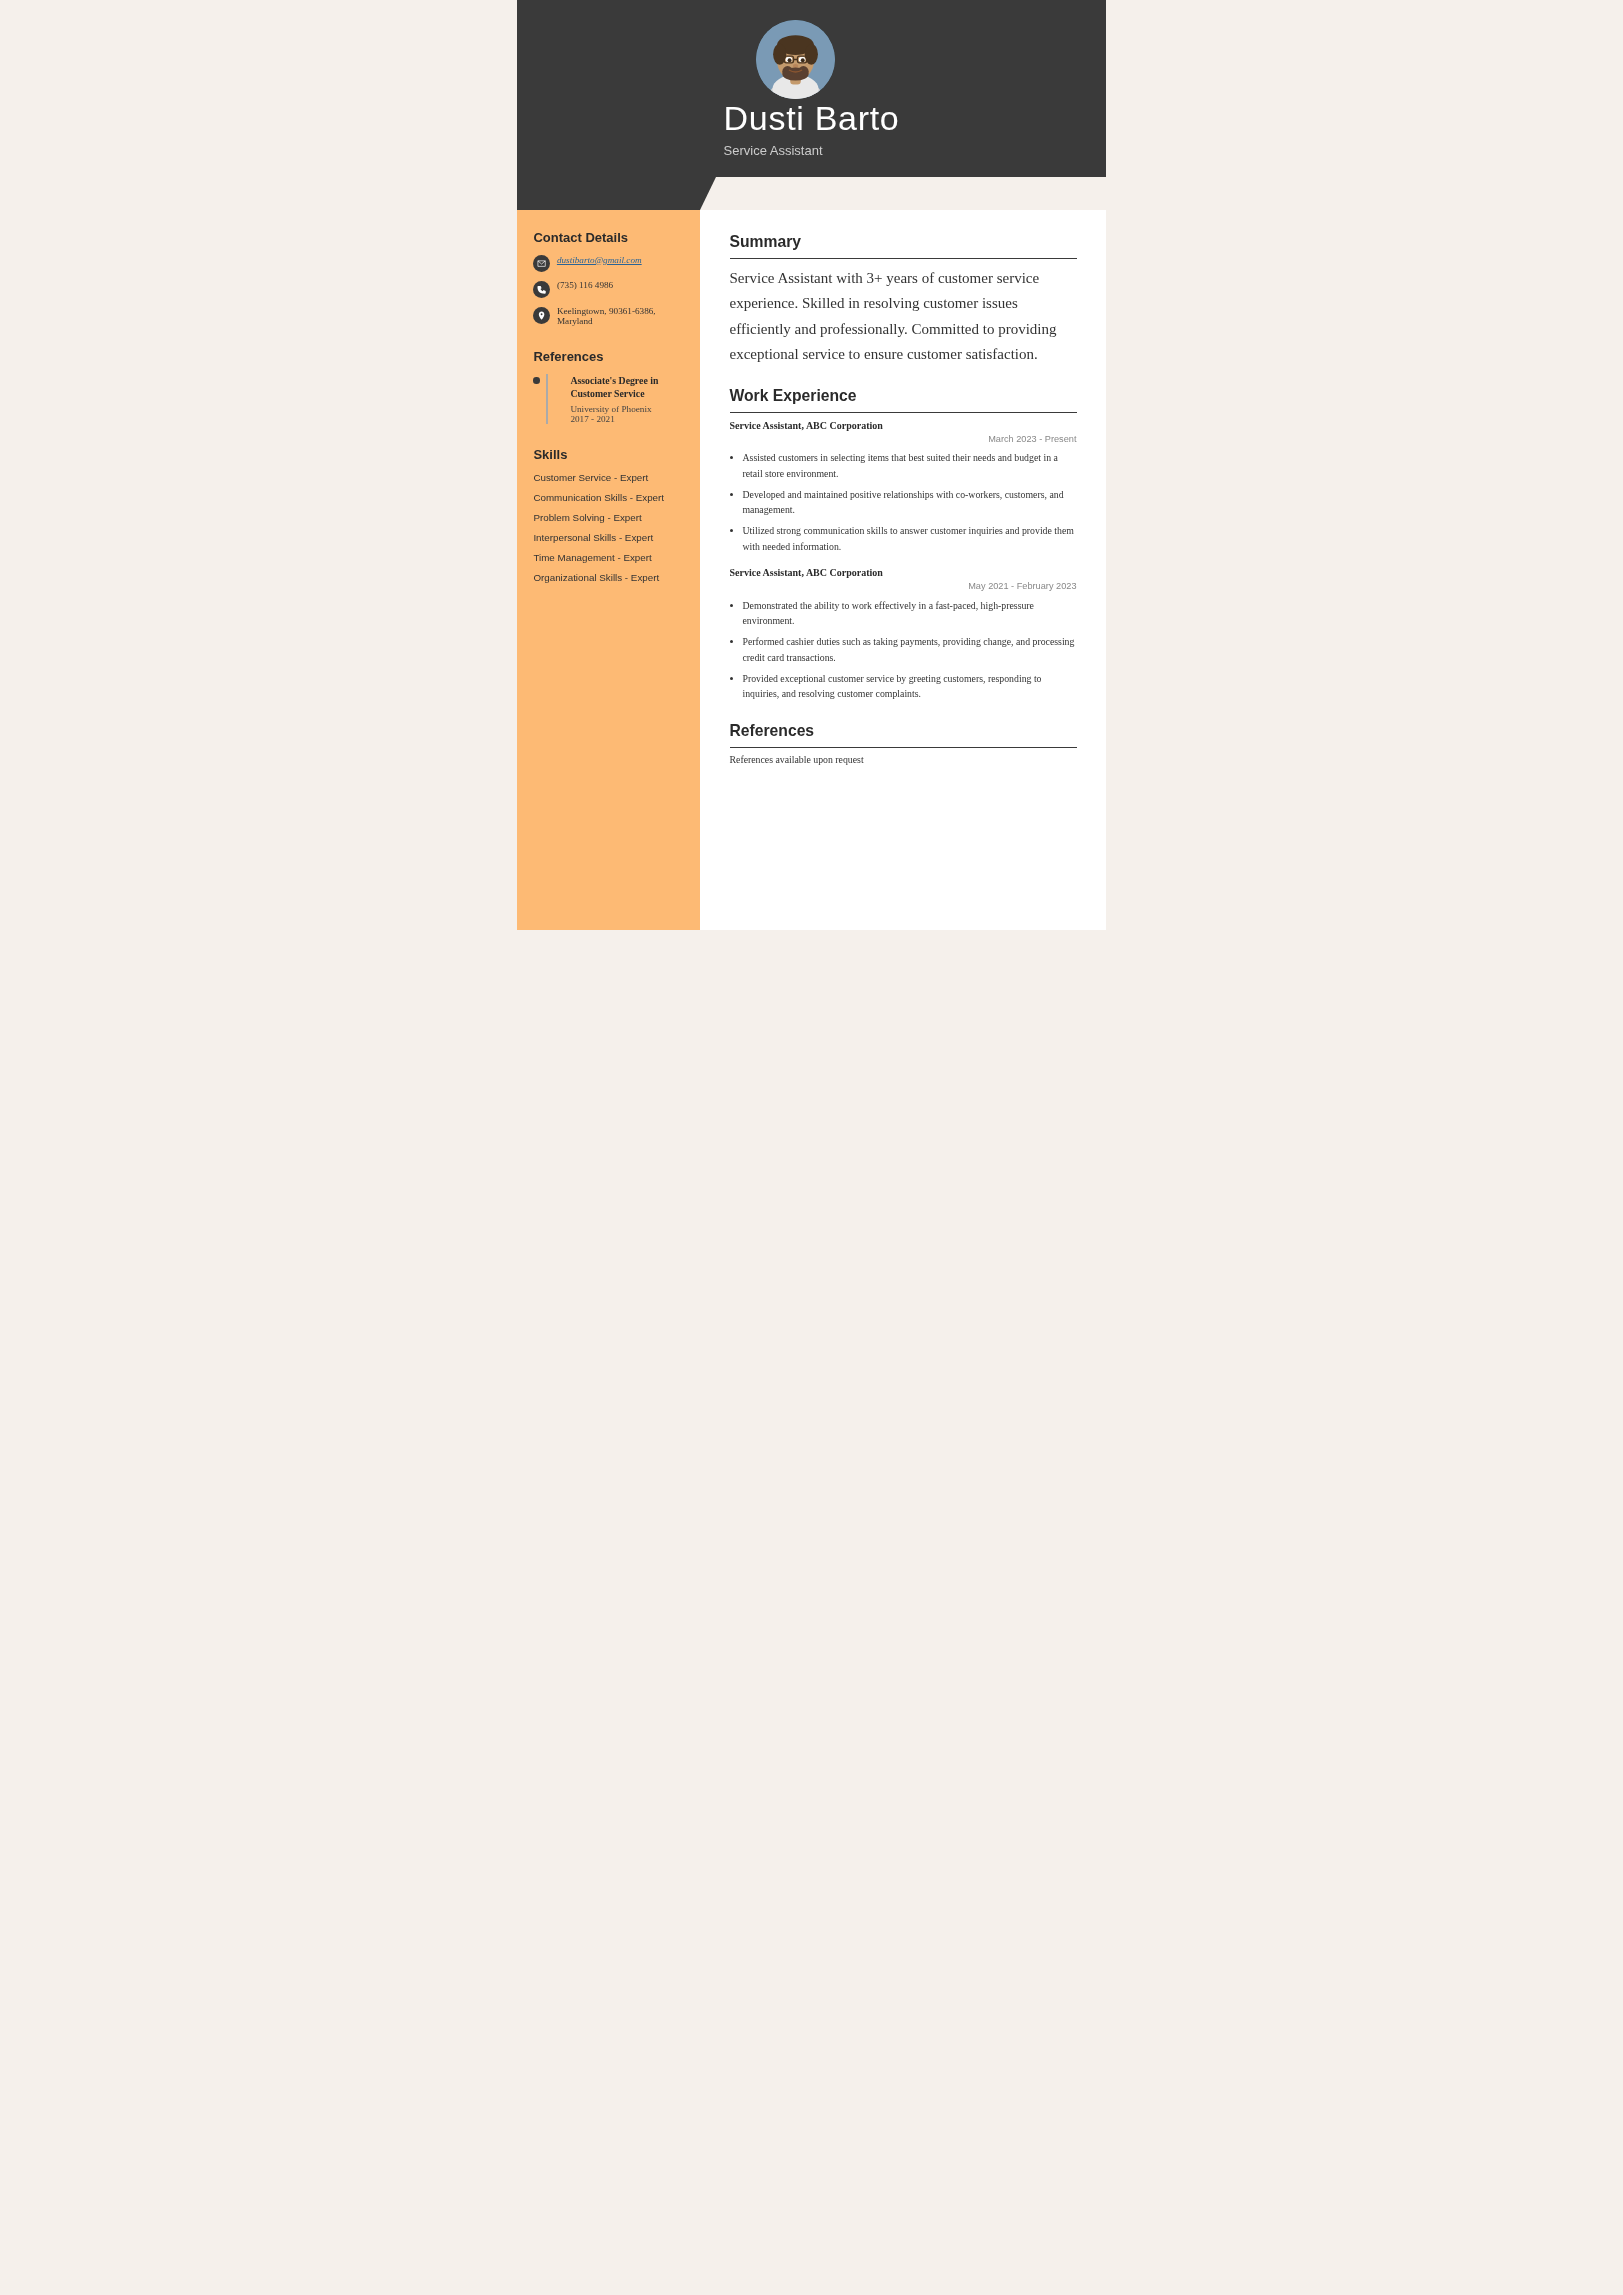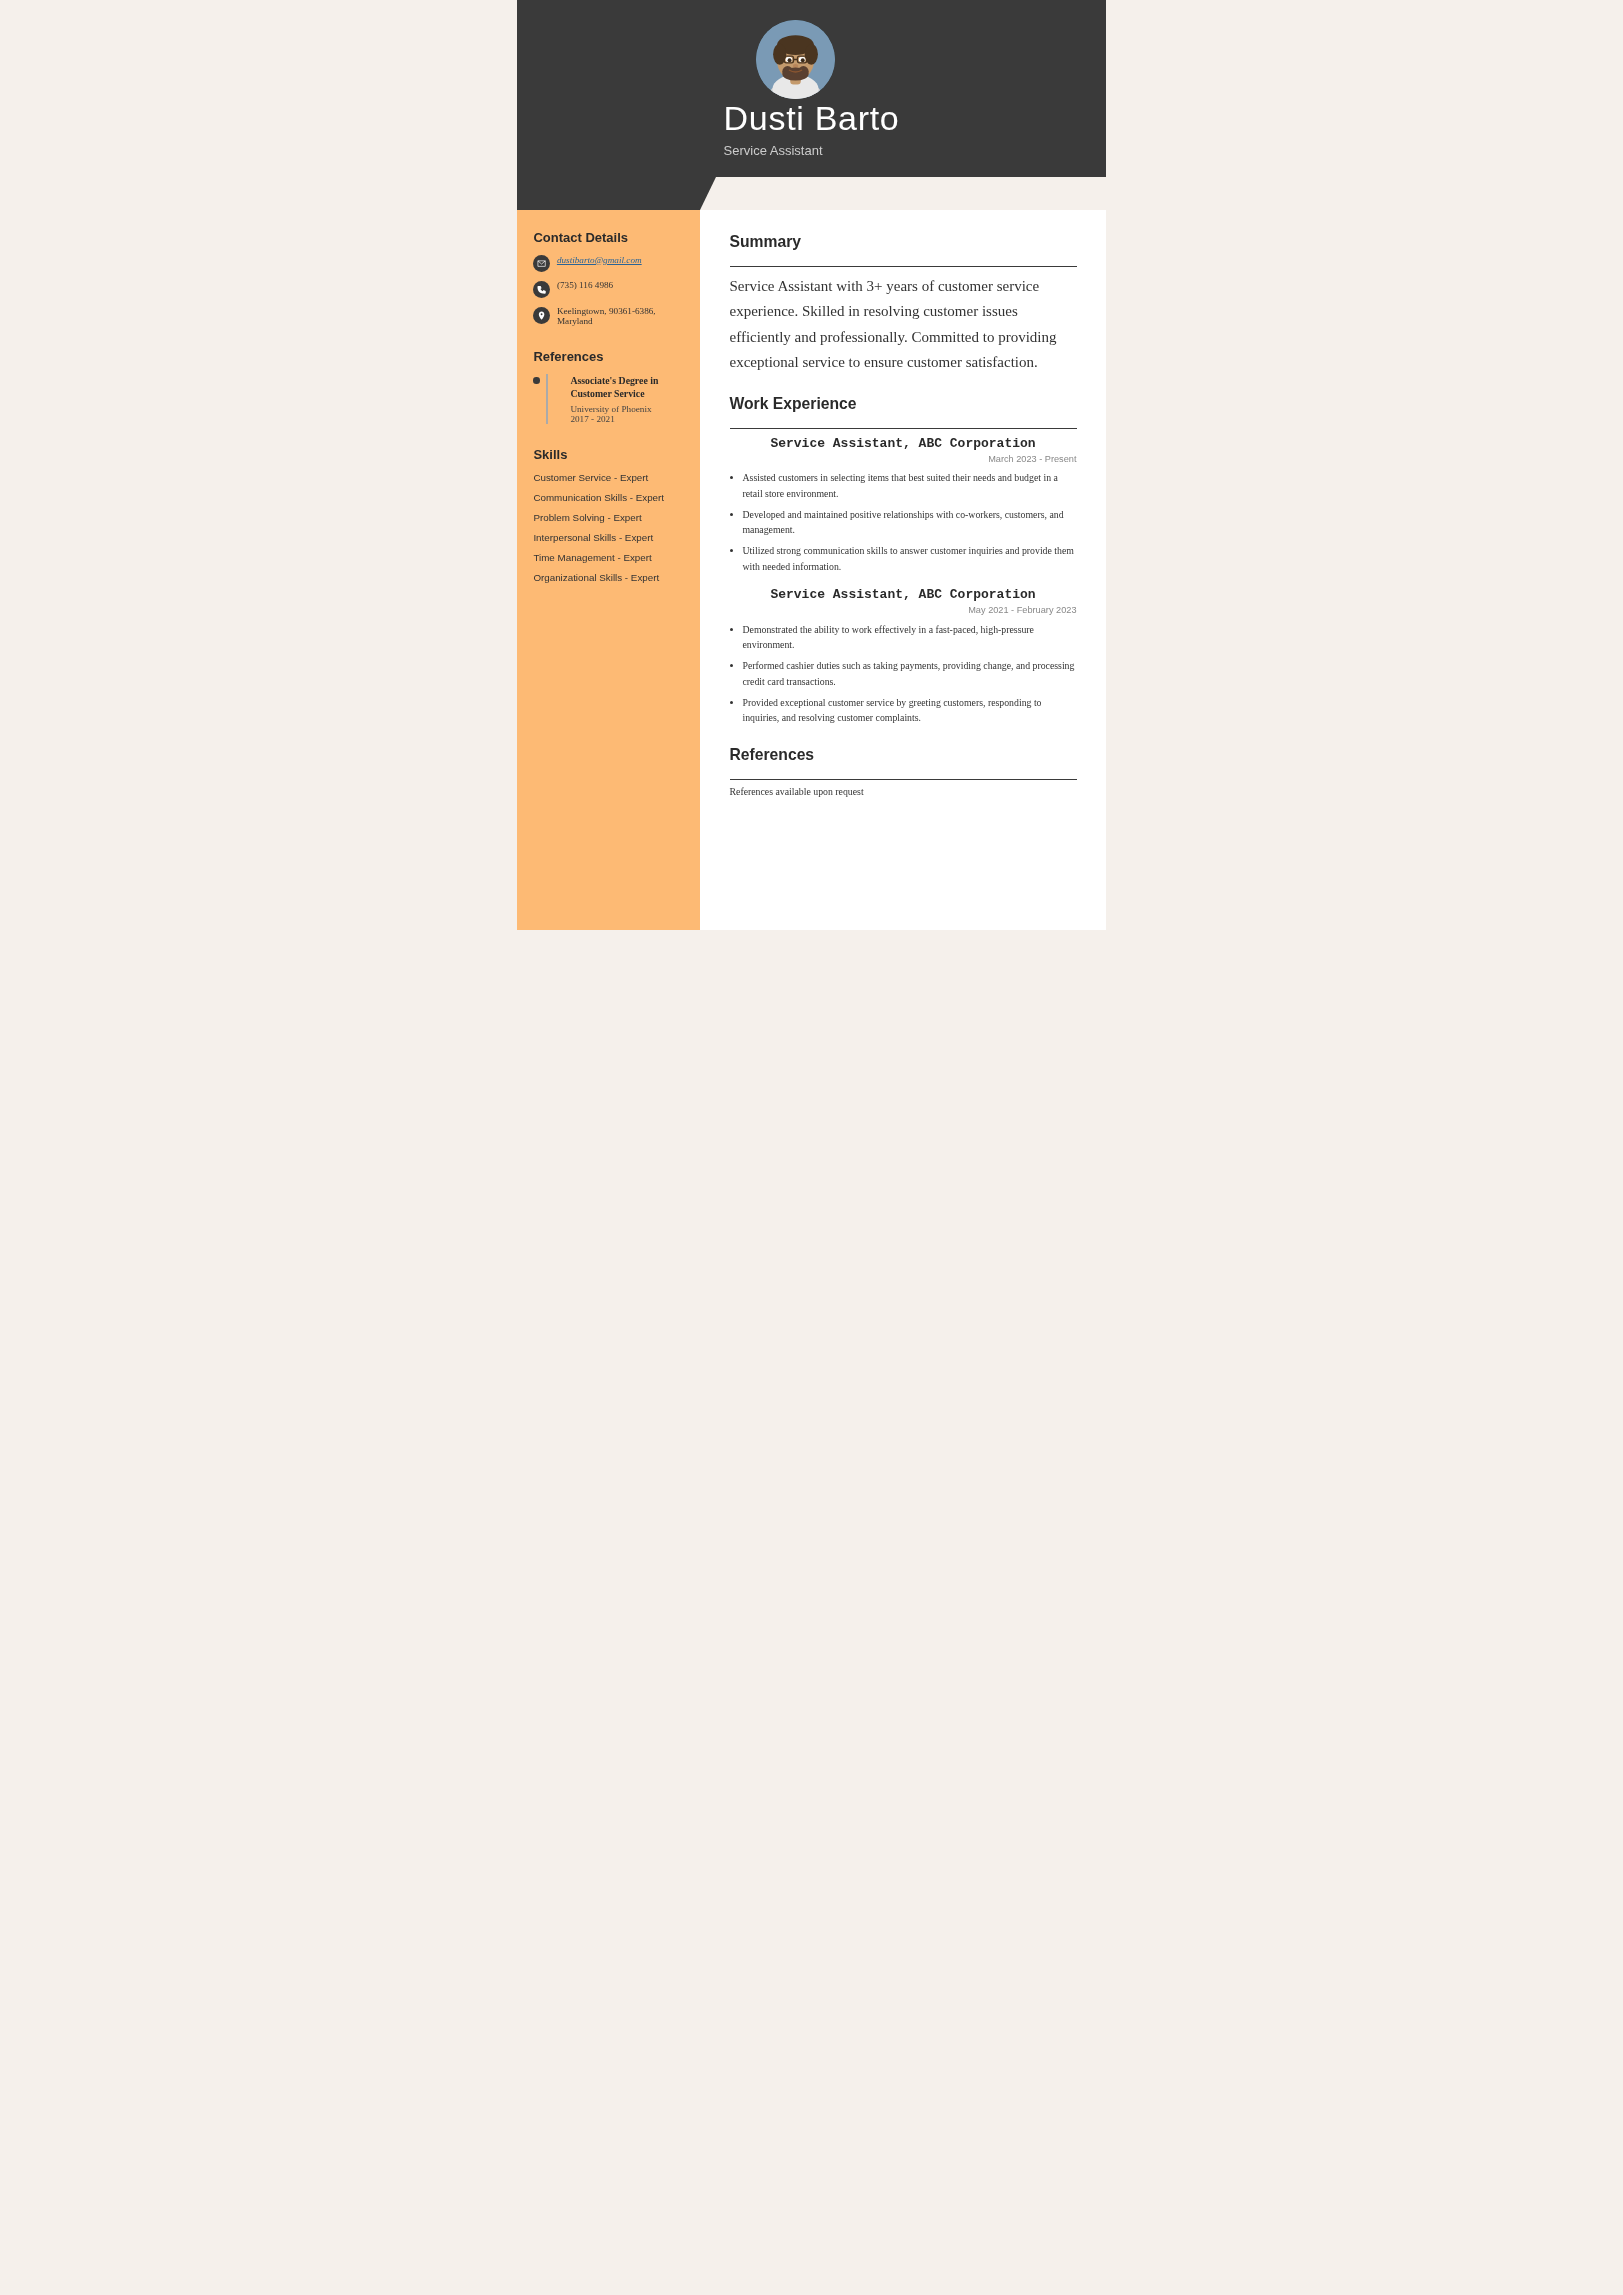--- a/index.html
+++ b/index.html
@@ -184,38 +184,37 @@
 
     .section {
       margin-bottom: 19.6px;
     }
 
     .section-title {
       font-size: 15.7px;
       font-weight: bold;
       color: #2a2a2a;
       margin-bottom: 6.5px;
-      padding-bottom: 15px;
+      padding-bottom: 7px;
       border-bottom: 1.3px solid #3a3a3a;
       font-family: 'Arial', sans-serif;
     }
 
     .summary-text {
       font-size: 15px;
       color: #333;
       line-height: 1.7;
     }
 
     .job-title {
-      font-size: 13px;
+      font-size: 10px;
       font-weight: bold;
       color: #2a2a2a;
       margin-bottom: 2.6px;
-      font-family: Liberation Mono, monospace;
-      text-align: center;
+      font-family: Liberation Serif, serif;
     }
 
     .job-dates {
       font-size: 9.2px;
       color: #888;
       margin-bottom: 6.5px;
       font-family: 'Arial', sans-serif;
       text-align: right;
     }
 

